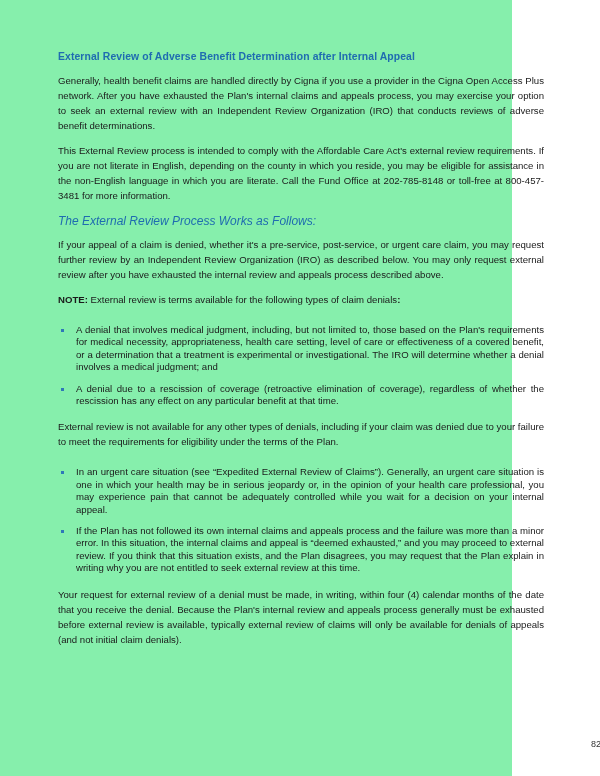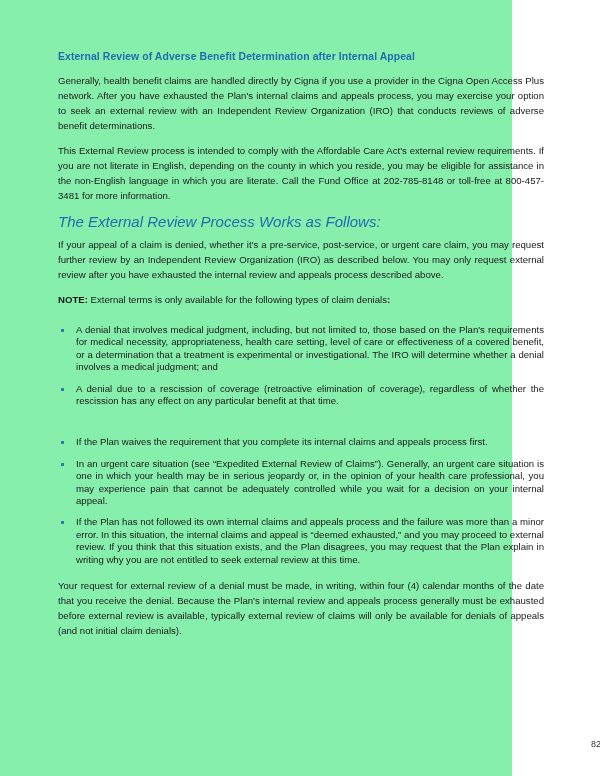--- a/index.html
+++ b/index.html
@@ -34,21 +34,21 @@
   h1.doc-heading {
     font-size: 10.4px;
     line-height: 13px;
     font-weight: bold;
     color: #1f6cb0;
     margin: 0 0 10px 0;
     letter-spacing: 0.01em;
   }
 
   h2.doc-subheading {
-    font-size: 15px;
+    font-size: 12px;
     line-height: 13px;
     font-weight: normal;
     font-style: italic;
     color: #1f6cb0;
     margin: 12px 0 9px 0;
   }
 
   p.para {
     font-size: 9.6px;
     line-height: 15px;
@@ -116,42 +116,39 @@
     <h1 class="doc-heading">External Review of Adverse Benefit Determination after Internal Appeal</h1>
 
     <p class="para">Generally, health benefit claims are handled directly by Cigna if you use a provider in the Cigna Open Access Plus network. After you have exhausted the Plan's internal claims and appeals process, you may exercise your option to seek an external review with an Independent Review Organization (IRO) that conducts reviews of adverse benefit determinations.</p>
 
     <p class="para">This External Review process is intended to comply with the Affordable Care Act's external review requirements. If you are not literate in English, depending on the county in which you reside, you may be eligible for assistance in the non-English language in which you are literate. Call the Fund Office at 202-785-8148 or toll-free at 800-457-3481 for more information.</p>
 
     <h2 class="doc-subheading">The External Review Process Works as Follows:</h2>
 
     <p class="para">If your appeal of a claim is denied, whether it's a pre-service, post-service, or urgent care claim, you may request further review by an Independent Review Organization (IRO) as described below. You may only request external review after you have exhausted the internal review and appeals process described above.</p>
 
-    <p class="para"><span class="note-label">NOTE:</span><span> External terms is only available for the following types of claim denials</span><span class="note-label">:</span></p>
+    <p class="para"><span class="note-label">NOTE:</span><span> External review is terms available for the following types of claim denials</span><span class="note-label">:</span></p>
 
     <ul class="bullets">
       <li>
         <span class="bullet-mark"></span>
         <span>A denial that involves medical judgment, including, but not limited to, those based on the Plan's requirements for medical necessity, appropriateness, health care setting, level of care or effectiveness of a covered benefit, or a determination that a treatment is experimental or investigational. The IRO will determine whether a denial involves a medical judgment; and</span>
       </li>
       <li>
         <span class="bullet-mark"></span>
         <span>A denial due to a rescission of coverage (retroactive elimination of coverage), regardless of whether the rescission has any effect on any particular benefit at that time.</span>
       </li>
     </ul>
 
     <div class="block-gap"></div>
 
+    <p class="para">External review is not available for any other types of denials, including if your claim was denied due to your failure to meet the requirements for eligibility under the terms of the Plan.</p>
 
 
     <ul class="bullets">
-      <li>
-        <span class="bullet-mark"></span>
-        <span>If the Plan waives the requirement that you complete its internal claims and appeals process first.</span>
-      </li>
       <li>
         <span class="bullet-mark"></span>
         <span>In an urgent care situation (see “Expedited External Review of Claims”). Generally, an urgent care situation is one in which your health may be in serious jeopardy or, in the opinion of your health care professional, you may experience pain that cannot be adequately controlled while you wait for a decision on your internal appeal.</span>
       </li>
       <li>
         <span class="bullet-mark"></span>
         <span>If the Plan has not followed its own internal claims and appeals process and the failure was more than a minor error. In this situation, the internal claims and appeal is “deemed exhausted,” and you may proceed to external review. If you think that this situation exists, and the Plan disagrees, you may request that the Plan explain in writing why you are not entitled to seek external review at this time.</span>
       </li>
     </ul>
 

